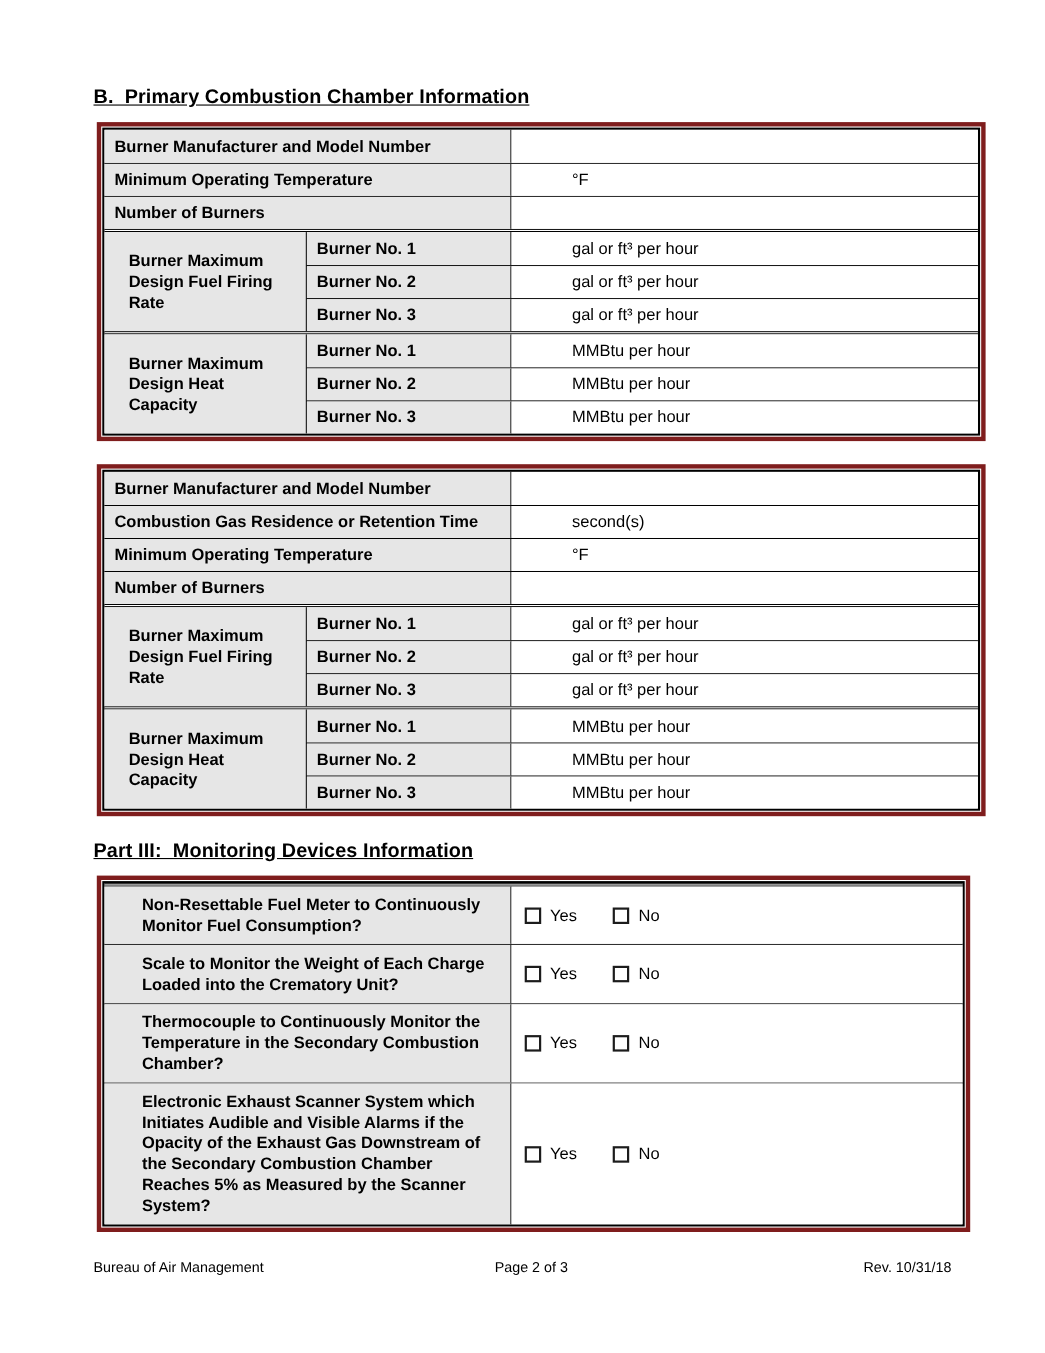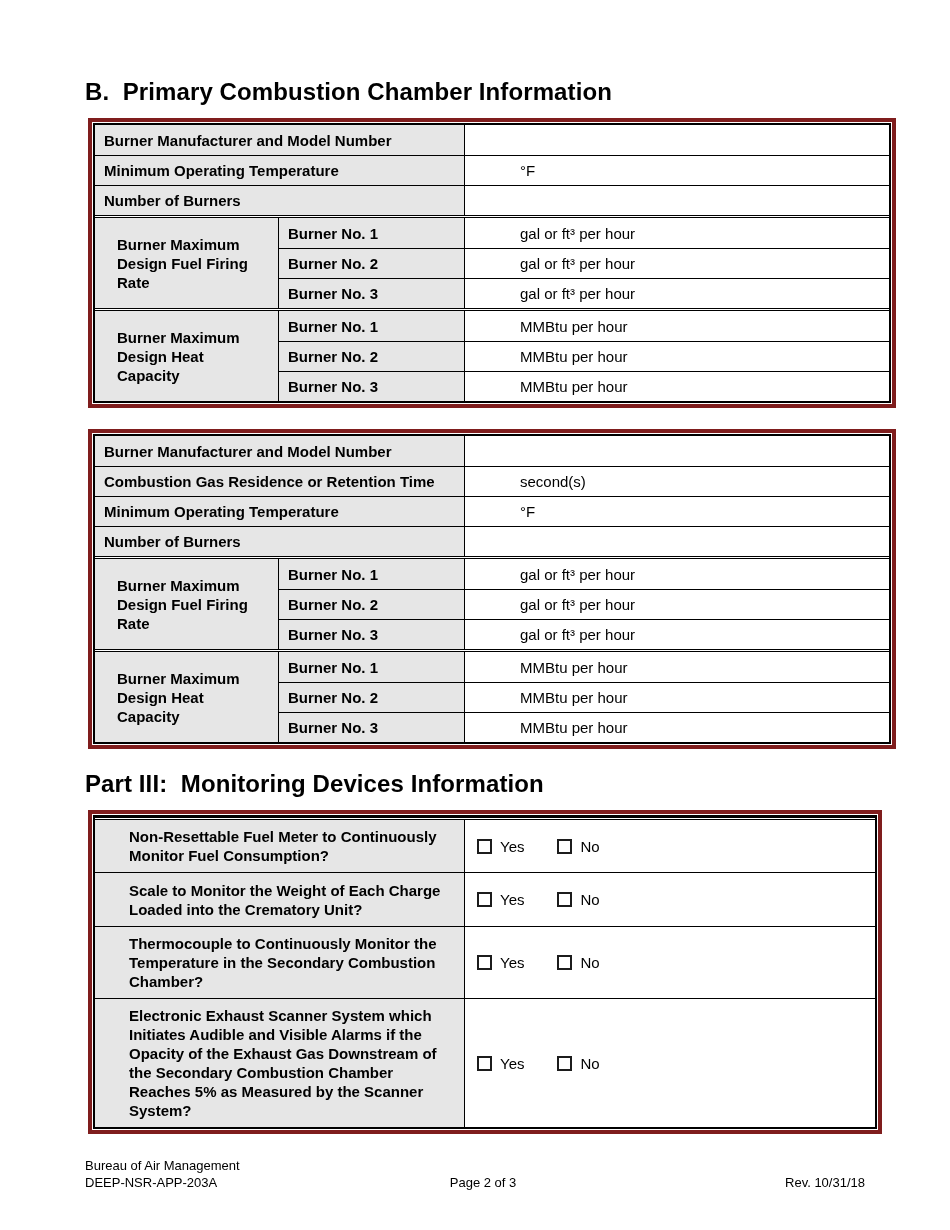--- a/index.html
+++ b/index.html
@@ -11,25 +11,26 @@
   }
   .page {
     position: relative;
     width: 950px;
     height: 1230px;
     background: #fff;
     overflow: hidden;
     padding-top: 78px;
   }
   .sec-heading {
-    font-size: 24px;
+    font-size: 18px;
     font-weight: 700;
     margin: 0 0 12px 85px;
     white-space: pre-wrap;
     letter-spacing: 0.1px;
+    text-decoration: underline;
   }
   .section { margin-top: 21px; }
   .section.first { margin-top: 0; }
 
   
   .tblwrap {
     margin-left: 88px;
     width: 808px;
     border: 4px solid #7f1d1d;
     padding: 1px;
@@ -336,19 +337,18 @@
             </div>
           </div>
         </div>
       </div>
     </div>
   </div>
 
   <div class="footer">
     <div class="f-left">
       <div>Bureau of Air Management</div>
-      <div>DEEP-NSR-APP-203A</div>
     </div>
     <div class="f-center">Page 2 of 3</div>
     <div class="f-right">Rev. 10/31/18</div>
   </div>
 
 </div>
 
 </body></html>

